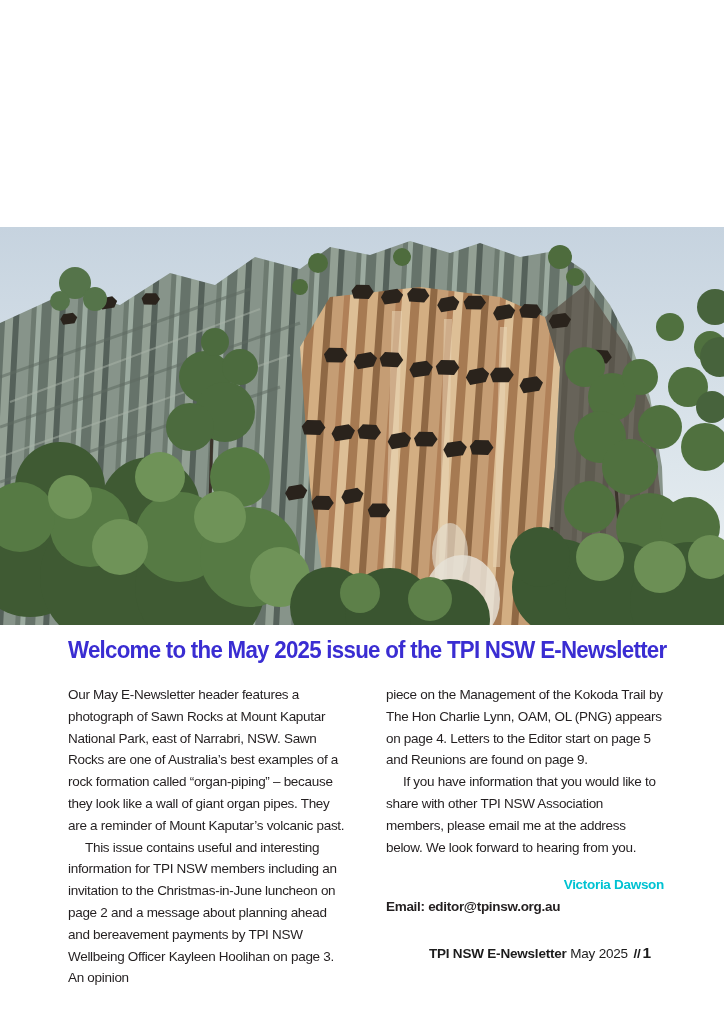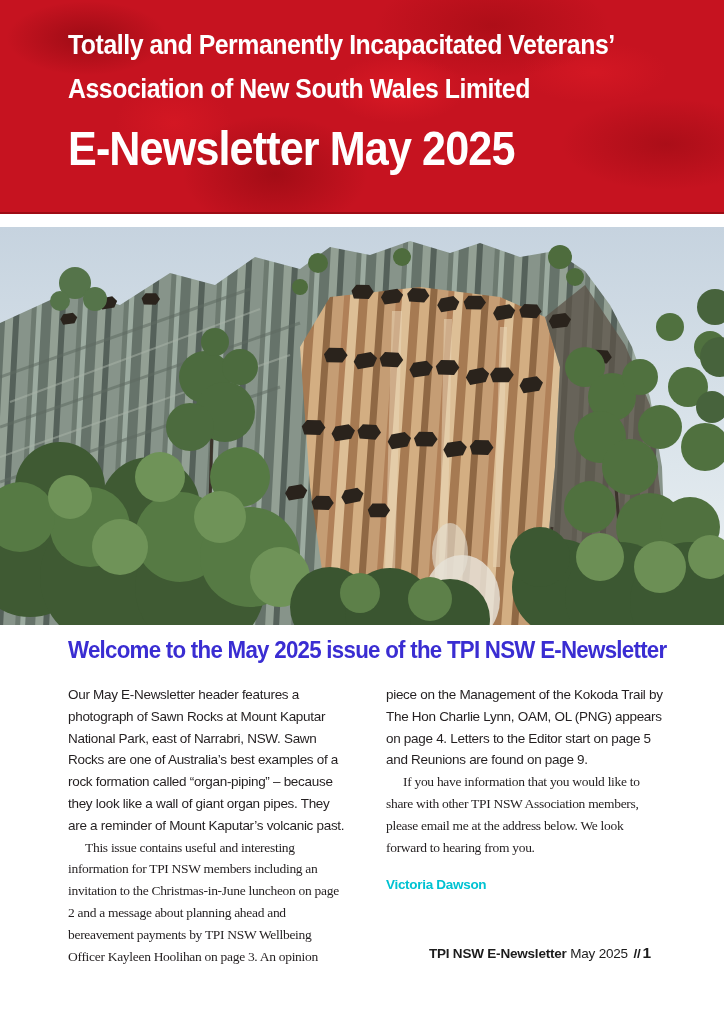--- a/index.html
+++ b/index.html
@@ -41,43 +41,38 @@
     position:absolute;left:68px;top:636px;margin:0;width:640px;
     color:#3a2dd2;font-size:24px;font-weight:bold;letter-spacing:-0.8px;white-space:nowrap;
     transform:scaleX(0.93);transform-origin:left center;
   }
   
   .columns{
     position:absolute;left:68px;top:684px;width:596px;
     display:grid;grid-template-columns:1fr 1fr;column-gap:40px;
   }
   .columns p{margin:0;font-size:13.5px;line-height:21.8px;letter-spacing:-0.3px;}
-  .columns p.indent{text-indent:17px;font-family:Liberation Serif, serif;}
+  .columns p.indent{text-indent:17px;}
   .sig{margin-top:16px;}
   .sig p{font-weight:bold;}
-  .sig .sig-name{color:#00c2d2;}
+  .sig .sig-name{color:#00c2d2;text-align:right;}
   
   .pfooter{
     position:absolute;top:944px;right:73px;font-size:13.5px;color:#1c1c1c;
     letter-spacing:-0.2px;white-space:nowrap;
   }
   .pfooter .f-brand{font-weight:bold;}
   .pfooter .f-sep{font-weight:bold;padding:0 2px;}
   .pfooter .f-page{font-weight:bold;font-size:15.5px;}
 </style>
 </head>
 <body>
 
 <div class="page">
 
-  <header class="banner">
-    <div class="org-line l1">Totally and Permanently Incapacitated Veterans’</div>
-    <div class="org-line l2">Association of New South Wales Limited</div>
-    <h1 class="issue-title">E-Newsletter May 2025</h1>
-  </header>
 
   <figure class="photo">
     <svg width="724" height="398" viewBox="0 0 724 398">
       <defs>
         <linearGradient id="sky" x1="0" y1="0" x2="0" y2="1">
           <stop offset="0" stop-color="#c6d3df"></stop>
           <stop offset="0.6" stop-color="#dde6ec"></stop>
           <stop offset="1" stop-color="#eef2f4"></stop>
         </linearGradient>
         <pattern id="colsGrey" width="46" height="398" patternUnits="userSpaceOnUse" patternTransform="skewX(-3)">
@@ -269,20 +264,21 @@
   <main class="columns">
     <div class="col">
       <p>Our May E-Newsletter header features a photograph of Sawn Rocks at Mount Kaputar National Park, east of Narrabri, NSW. Sawn Rocks are one of Australia’s best examples of a rock formation called “organ-piping” – because they look like a wall of giant organ pipes. They are a reminder of Mount Kaputar’s volcanic past.</p>
       <p class="indent">This issue contains useful and interesting information for TPI NSW members including an invitation to the Christmas-in-June luncheon on page 2 and a message about planning ahead and bereavement payments by TPI NSW Wellbeing Officer Kayleen Hoolihan on page 3. An opinion</p>
     </div>
     <div class="col">
       <p>piece on the Management of the Kokoda Trail by The Hon Charlie Lynn, OAM, OL (PNG) appears on page 4. Letters to the Editor start on page 5 and Reunions are found on page 9.</p>
       <p class="indent">If you have information that you would like to share with other TPI NSW Association members, please email me at the address below. We look forward to hearing from you.</p>
       <div class="sig">
         <p class="sig-name">Victoria Dawson</p>
+        <p class="sig-email">Email: editor@tpinsw.org.au</p>
       </div>
     </div>
   </main>
 
   <footer class="pfooter">
     <span class="f-brand">TPI NSW E-Newsletter</span><span class="f-issue"> May 2025 </span><span class="f-sep">//</span><span class="f-page">1</span>
   </footer>
 
 </div>
 

